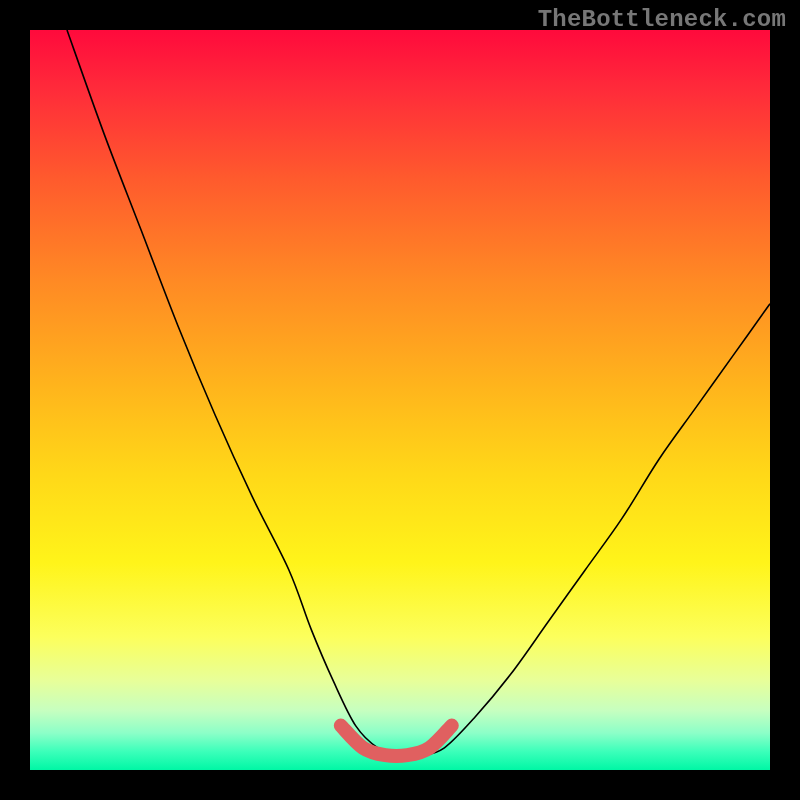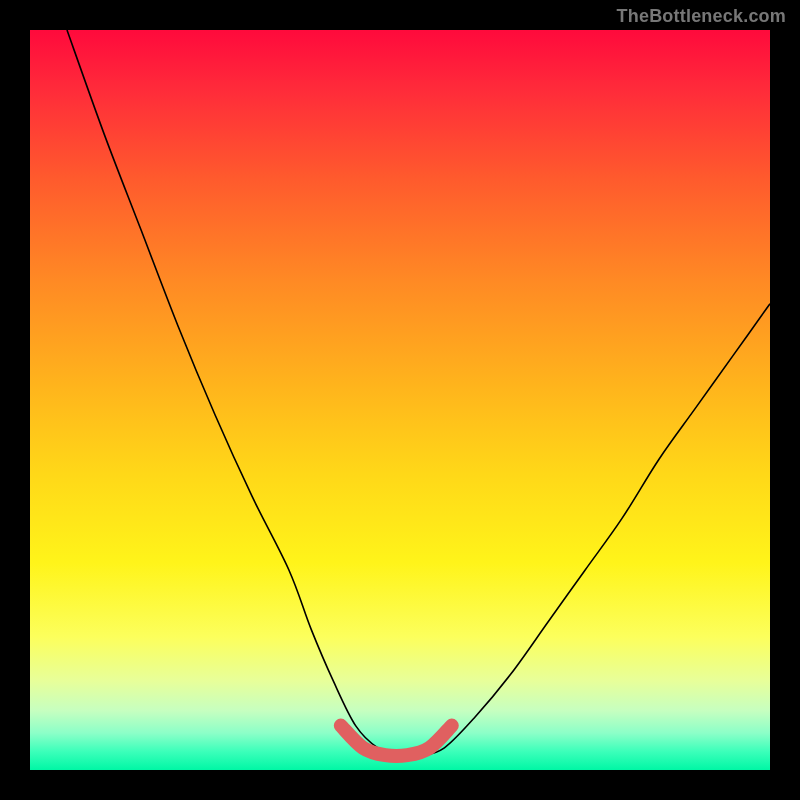--- a/index.html
+++ b/index.html
@@ -37,24 +37,24 @@
       #8cffc8 95%,
       #3cffba 97.5%,
       #00f7a5 100%
     );
   }
   .watermark {
     position: absolute;
     top: 6px;
     right: 14px;
     color: #777;
-    font-size: 18px;
+    font-size: 24px;
     font-weight: 600;
     letter-spacing: 0.2px;
-    font-family: Liberation Sans, sans-serif;
+    font-family: Liberation Mono, monospace;
   }
   svg.curve {
     position: absolute;
     left: 0; top: 0;
     width: 740px;
     height: 740px;
     overflow: visible;
   }
   .thin-line {
     fill: none;

